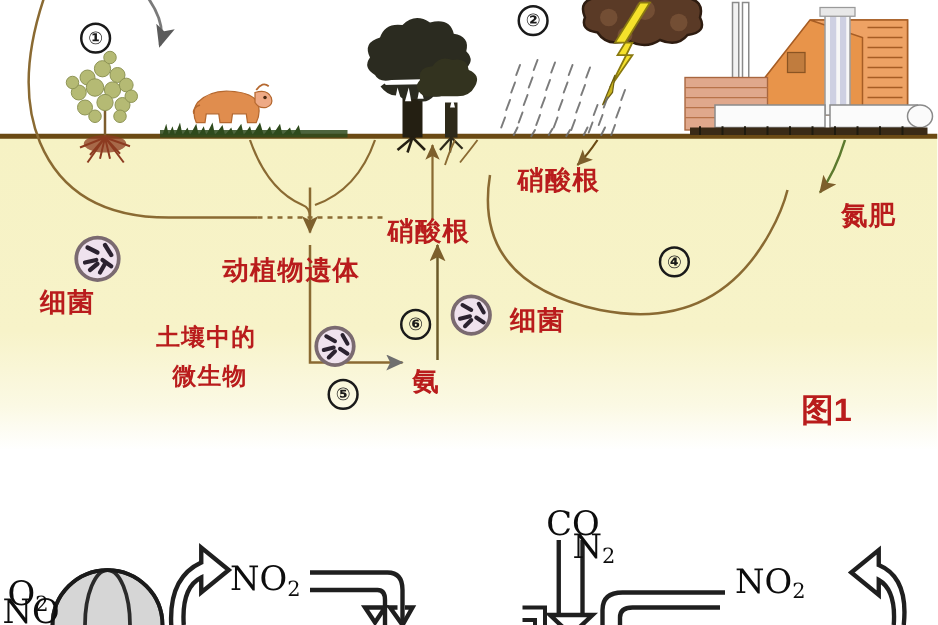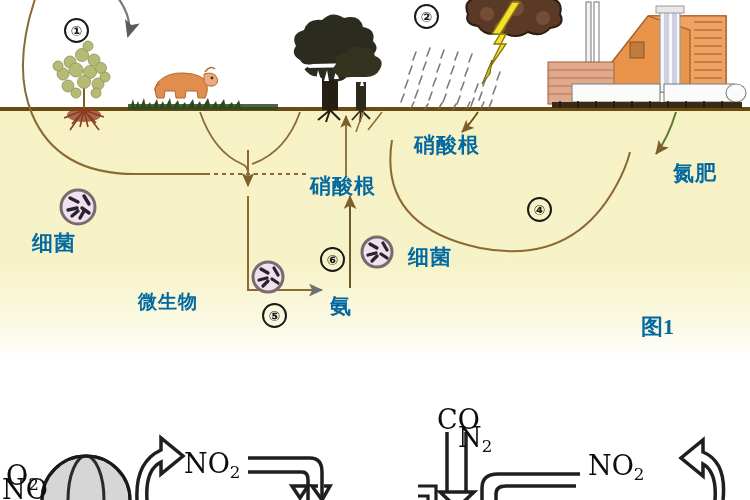--- a/index.html
+++ b/index.html
@@ -7,31 +7,31 @@
     width:750px;height:500px;
     background:#ffffff;
     font-family:"DejaVu Sans","Liberation Sans",sans-serif;
     overflow:hidden;
     position:relative;
   }
   #stage{position:absolute;left:0;top:0;width:750px;height:500px;}
   svg.layer{position:absolute;left:0;top:0;width:750px;height:500px;}
   .lbl{
     position:absolute;
-    font-family:Liberation Serif, serif;
-    color:#0369a1;
+    font-family:Liberation Sans, sans-serif;
+    color:#b91c1c;
     white-space:nowrap;
     font-weight:700;
     letter-spacing:1px;
     line-height:1.05;
     text-align:center;
   }
   .cn{font-size:21px;}
   .cn-sm{font-size:19px;}
-  .fig{font-size:22px;font-weight:700;letter-spacing:0px;}
+  .fig{font-size:26px;font-weight:700;letter-spacing:0px;}
   .circnum{
     position:absolute;
     width:21px;height:21px;
     border:2px solid #1a1a1a;
     border-radius:50%;
     font-size:14px;
     font-weight:700;
     display:flex;align-items:center;justify-content:center;
     color:#1a1a1a;
     background:transparent;
@@ -325,22 +325,24 @@
 
   <div class="circnum" style="left:64px;top:18px;">①</div>
   <div class="circnum" style="left:414px;top:4px;">②</div>
   <div class="circnum" style="left:527px;top:197px;">④</div>
   <div class="circnum" style="left:262px;top:303px;">⑤</div>
   <div class="circnum" style="left:320px;top:247px;">⑥</div>
 
   <div class="lbl cn" style="left:414px;top:134px;">硝酸根</div>
   <div class="lbl cn" style="left:673px;top:162px;">氮肥</div>
   <div class="lbl cn" style="left:310px;top:175px;">硝酸根</div>
+  <div class="lbl cn" style="left:178px;top:206px;">动植物遗体</div>
   <div class="lbl cn" style="left:32px;top:232px;">细菌</div>
   <div class="lbl cn" style="left:408px;top:246px;">细菌</div>
+  <div class="lbl cn-sm" style="left:125px;top:261px;">土壤中的</div>
   <div class="lbl cn-sm" style="left:138px;top:292px;">微生物</div>
   <div class="lbl cn" style="left:330px;top:295px;">氨</div>
 
   <div class="lbl fig" style="left:641px;top:315px;">图1</div>
 
   <svg class="layer" viewBox="0 0 750 500">
 
     <g>
       <circle cx="86" cy="500" r="44" fill="#d6d6d6" stroke="#2b2b2b" stroke-width="3"></circle>
       <ellipse cx="86" cy="500" rx="18" ry="44" fill="none" stroke="#2b2b2b" stroke-width="3"></ellipse>

